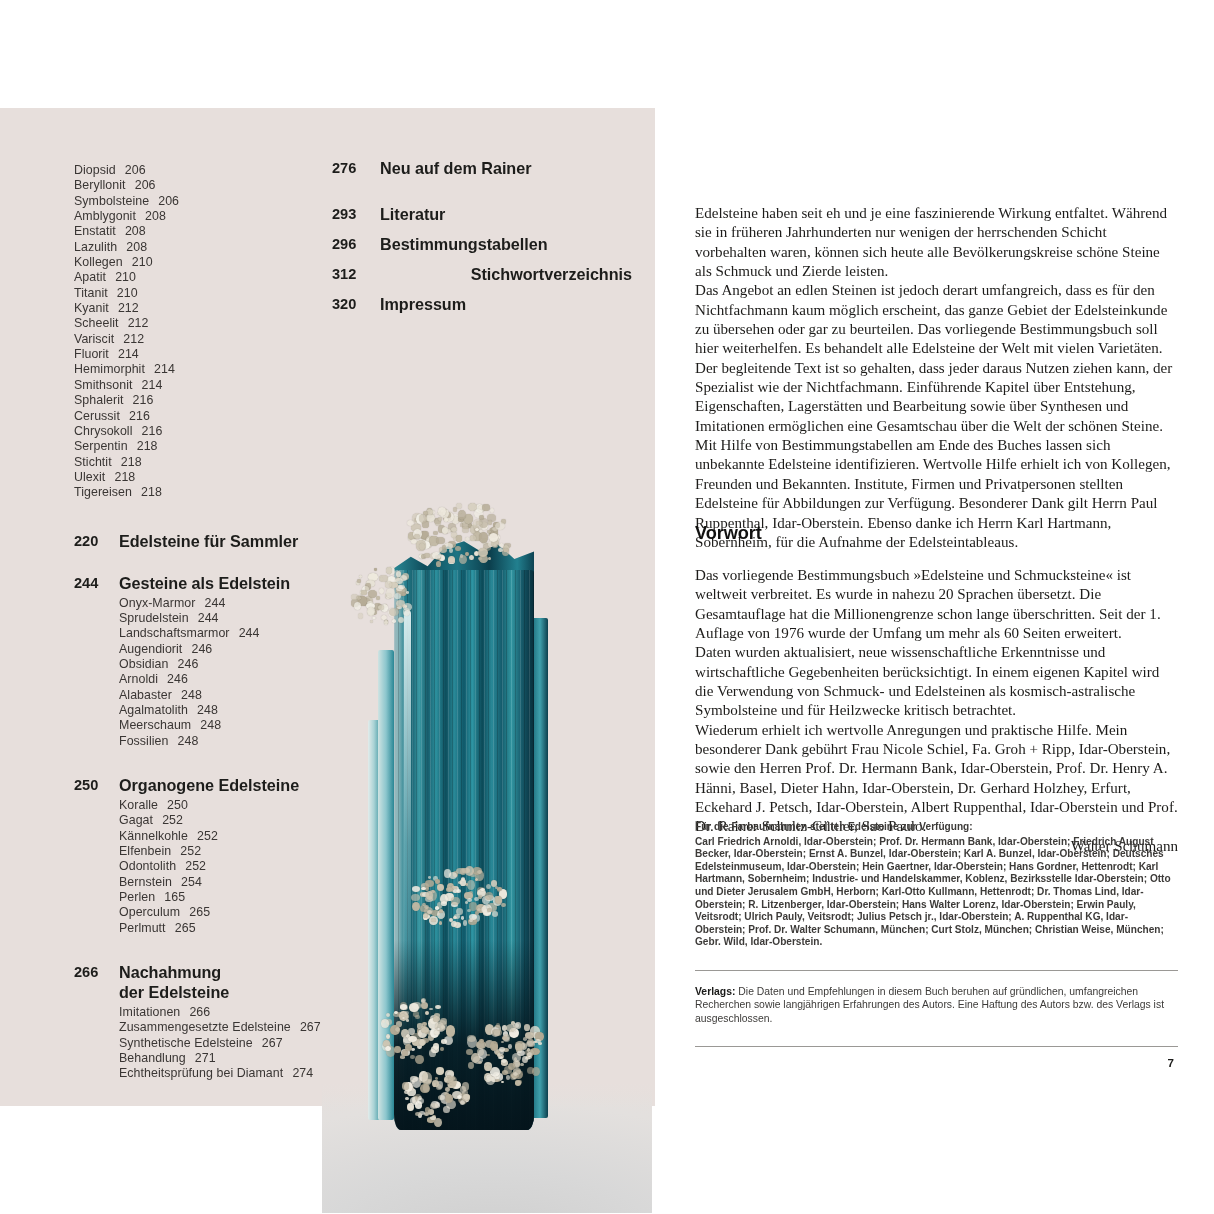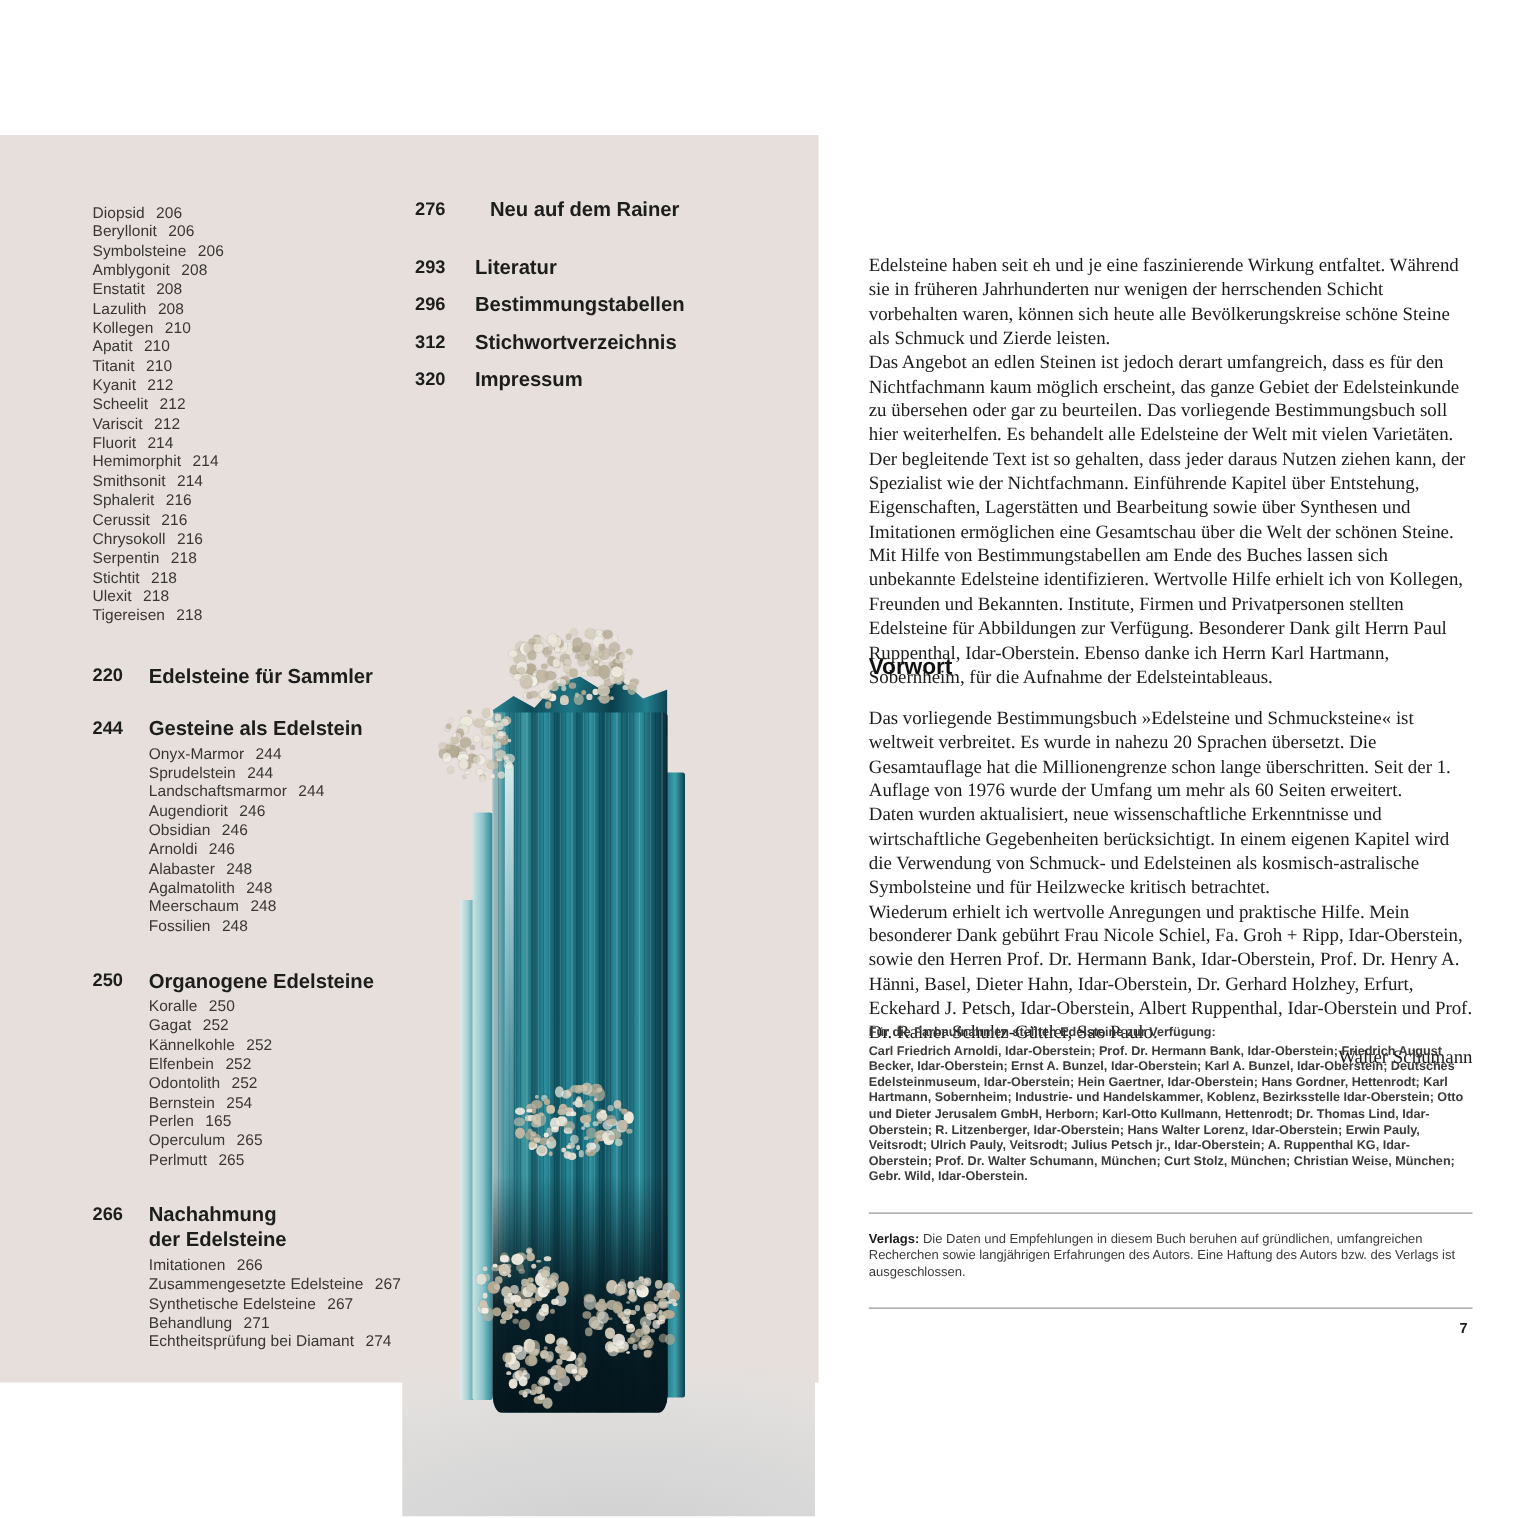--- a/index.html
+++ b/index.html
@@ -261,39 +261,39 @@
               </ul>
             </div>
           </div>
         </div>
 
     </div>
 
     <div class="toc toc-col-b">
       <div id="colB-sections">
           <div class="sec-block" style="margin-bottom: 26px;">
-            <div class="colb-row" style="margin-bottom: 0px; gap: 12px;">
+            <div class="colb-row" style="margin-bottom: 0px;">
               <div class="sec-num">276</div>
               <div class="sec-title">Neu auf dem Rainer</div>
             </div>
           </div>
           <div class="sec-block" style="margin-bottom: 10px;">
             <div class="colb-row" style="margin-bottom: 0px;">
               <div class="sec-num">293</div>
               <div class="sec-title">Literatur</div>
             </div>
           </div>
           <div class="sec-block" style="margin-bottom: 10px;">
             <div class="colb-row" style="margin-bottom: 0px;">
               <div class="sec-num">296</div>
               <div class="sec-title">Bestimmungstabellen</div>
             </div>
           </div>
           <div class="sec-block" style="margin-bottom: 10px;">
-            <div class="colb-row" style="margin-bottom: 0px;">
+            <div class="colb-row" style="margin-bottom: 0px; justify-content: space-between;">
               <div class="sec-num">312</div>
               <div class="sec-title">Stichwortverzeichnis</div>
             </div>
           </div>
           <div class="sec-block" style="margin-bottom: 10px;">
             <div class="colb-row" style="margin-bottom: 0px;">
               <div class="sec-num">320</div>
               <div class="sec-title">Impressum</div>
             </div>
           </div>

